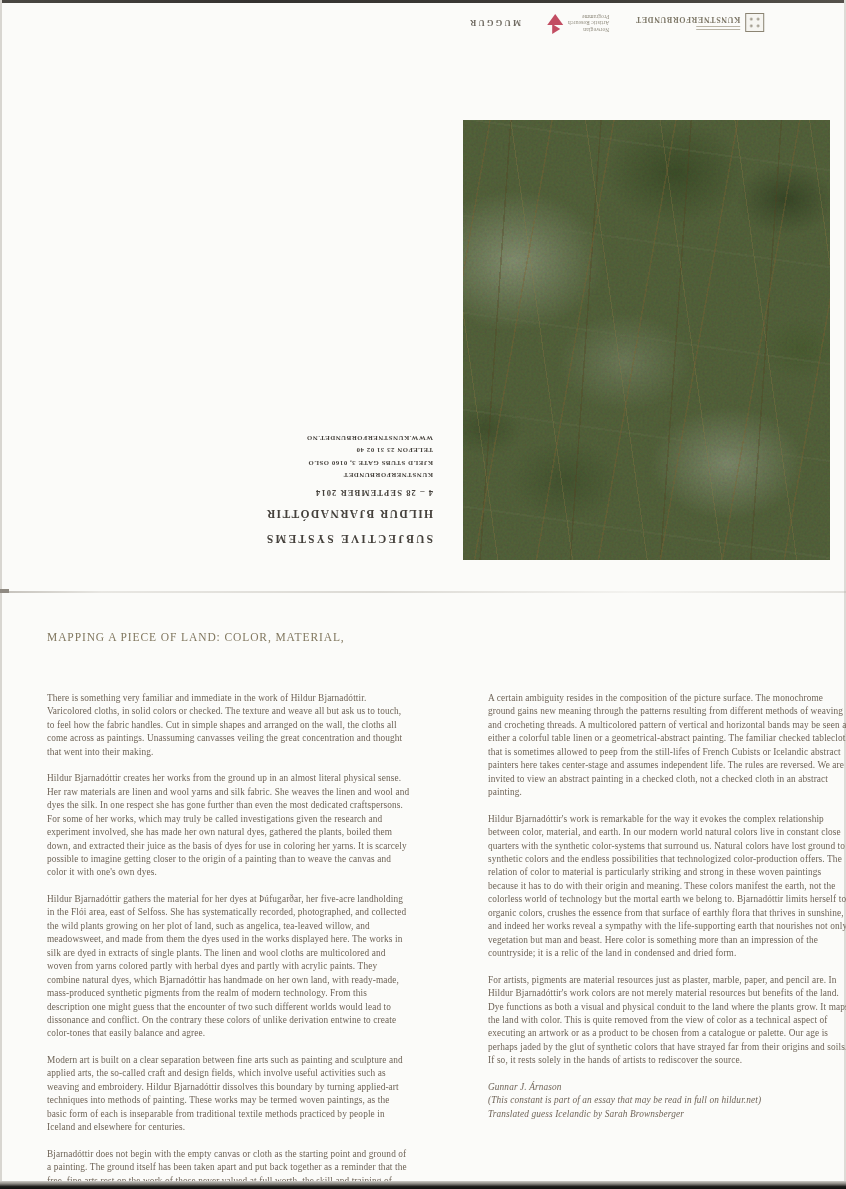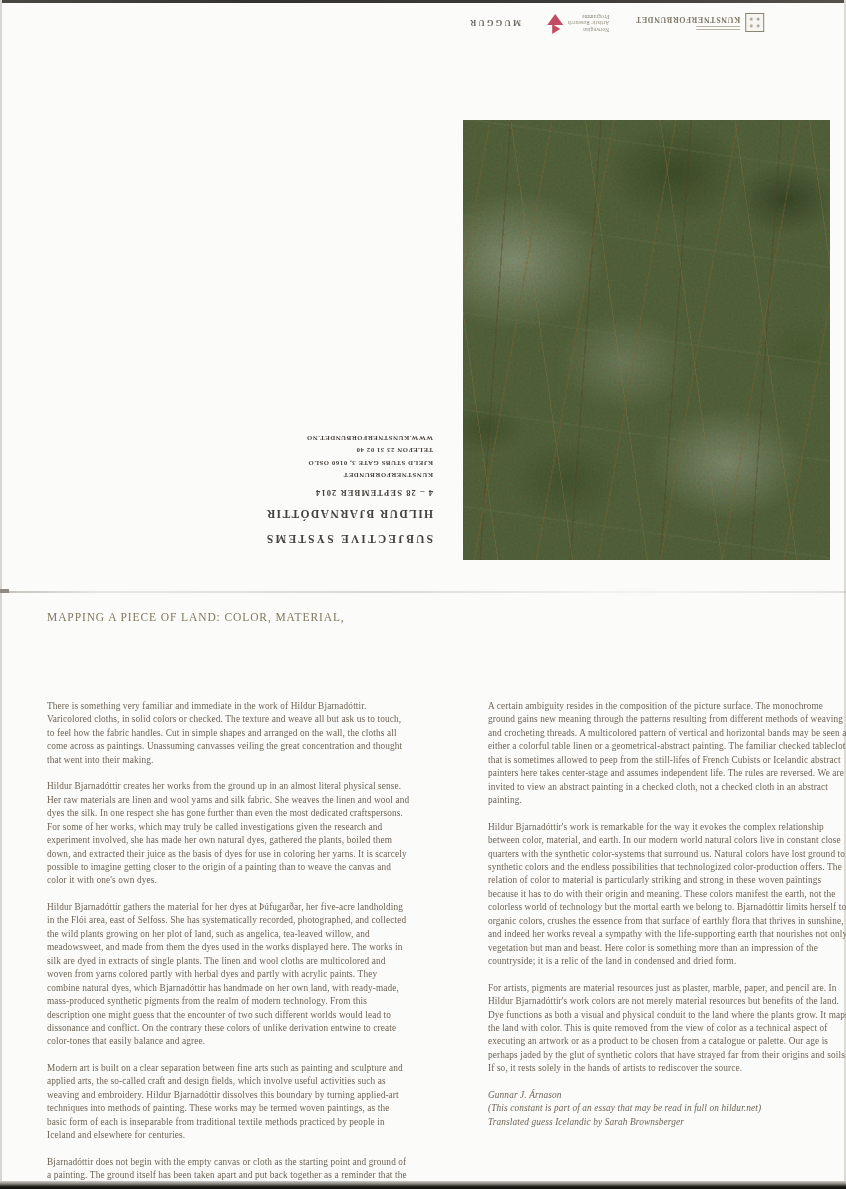--- a/index.html
+++ b/index.html
@@ -61,27 +61,27 @@
 
   
   .invite{position:absolute;left:266px;top:423px;width:167px;height:122px;
           transform:rotate(180deg);color:#45413c;text-align:left;}
   .invite .big1{font-size:11.5px;font-weight:bold;letter-spacing:2.2px;white-space:nowrap;margin:0 0 13px 0;}
   .invite .big2{font-size:11.5px;font-weight:bold;letter-spacing:1.4px;white-space:nowrap;margin:0 0 10px 0;}
   .invite .dates{font-size:8.5px;font-weight:bold;letter-spacing:1.1px;margin:0 0 7px 0;}
   .invite .small{font-size:6.8px;font-weight:bold;letter-spacing:.55px;line-height:12.4px;margin:0;}
 
   
-  .essay-title{position:absolute;left:47px;top:608px;color:#80775f;font-size:11.5px;
+  .essay-title{position:absolute;left:47px;top:628px;color:#80775f;font-size:11.5px;
                letter-spacing:.9px;line-height:18.5px;white-space:nowrap;}
   .col{position:absolute;top:688px;width:363px;font-size:9.3px;line-height:13.45px;
        color:#6e6356;letter-spacing:.12px;text-align:left;}
   .col-left{left:47px;}
   .col-right{left:488px;}
-  .col p{margin:12px 0 13px 0;}
+  .col p{margin:4px 0 13px 0;}
   .credits{margin-top:0;font-style:italic;color:#6f6458;}
   .credits div{line-height:13.45px;}
 </style>
 </head>
 <body>
 
 <div class="page">
 
   <div class="edge-top"></div>
   <div class="edge-left"></div>

